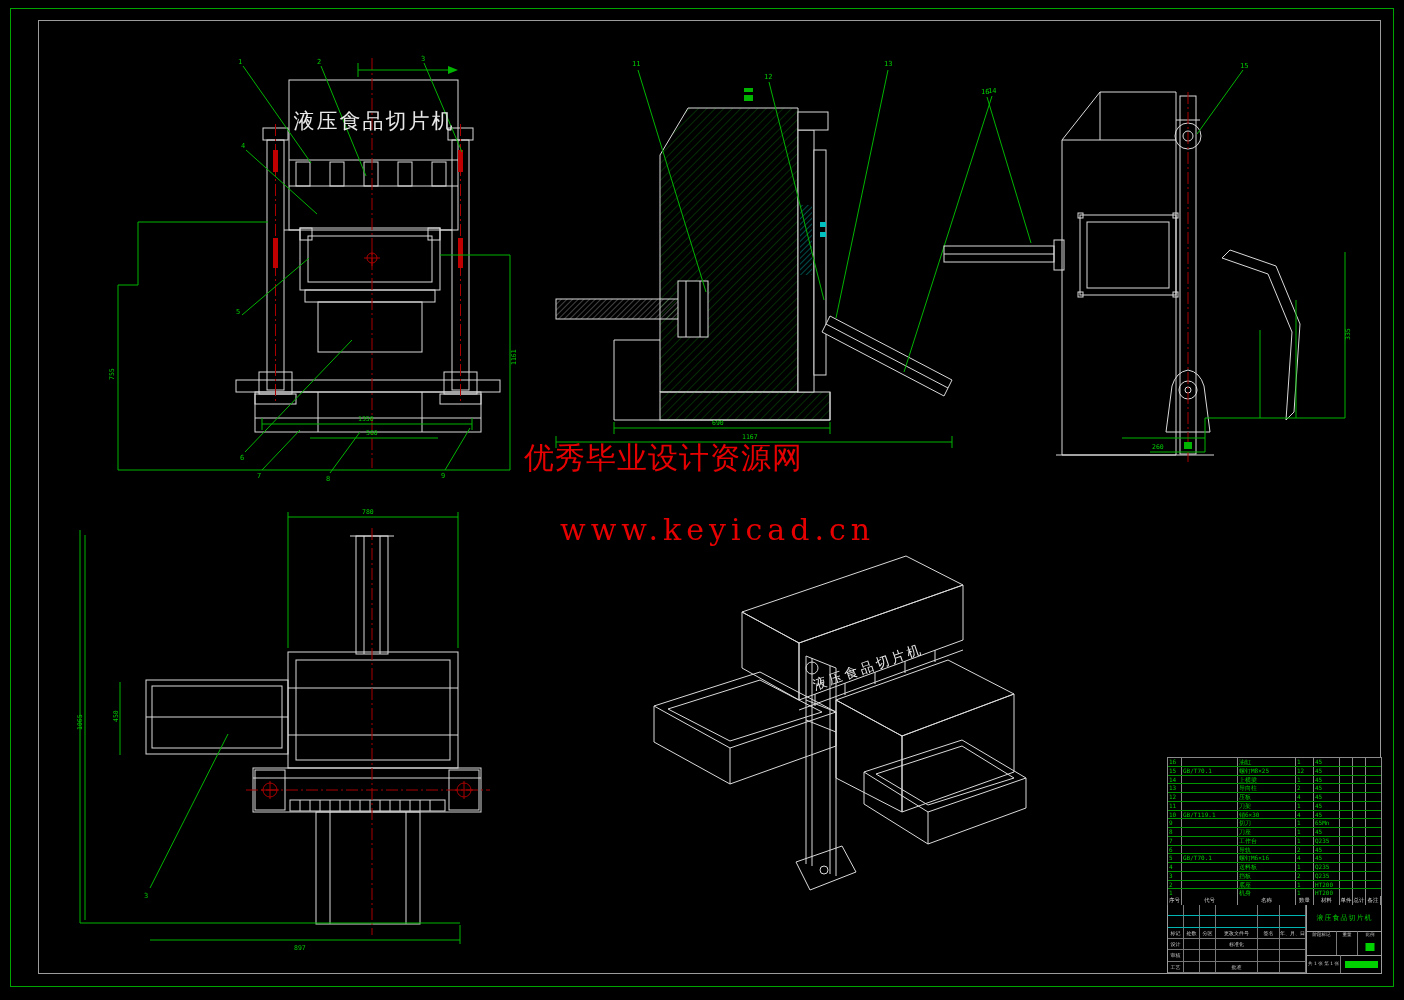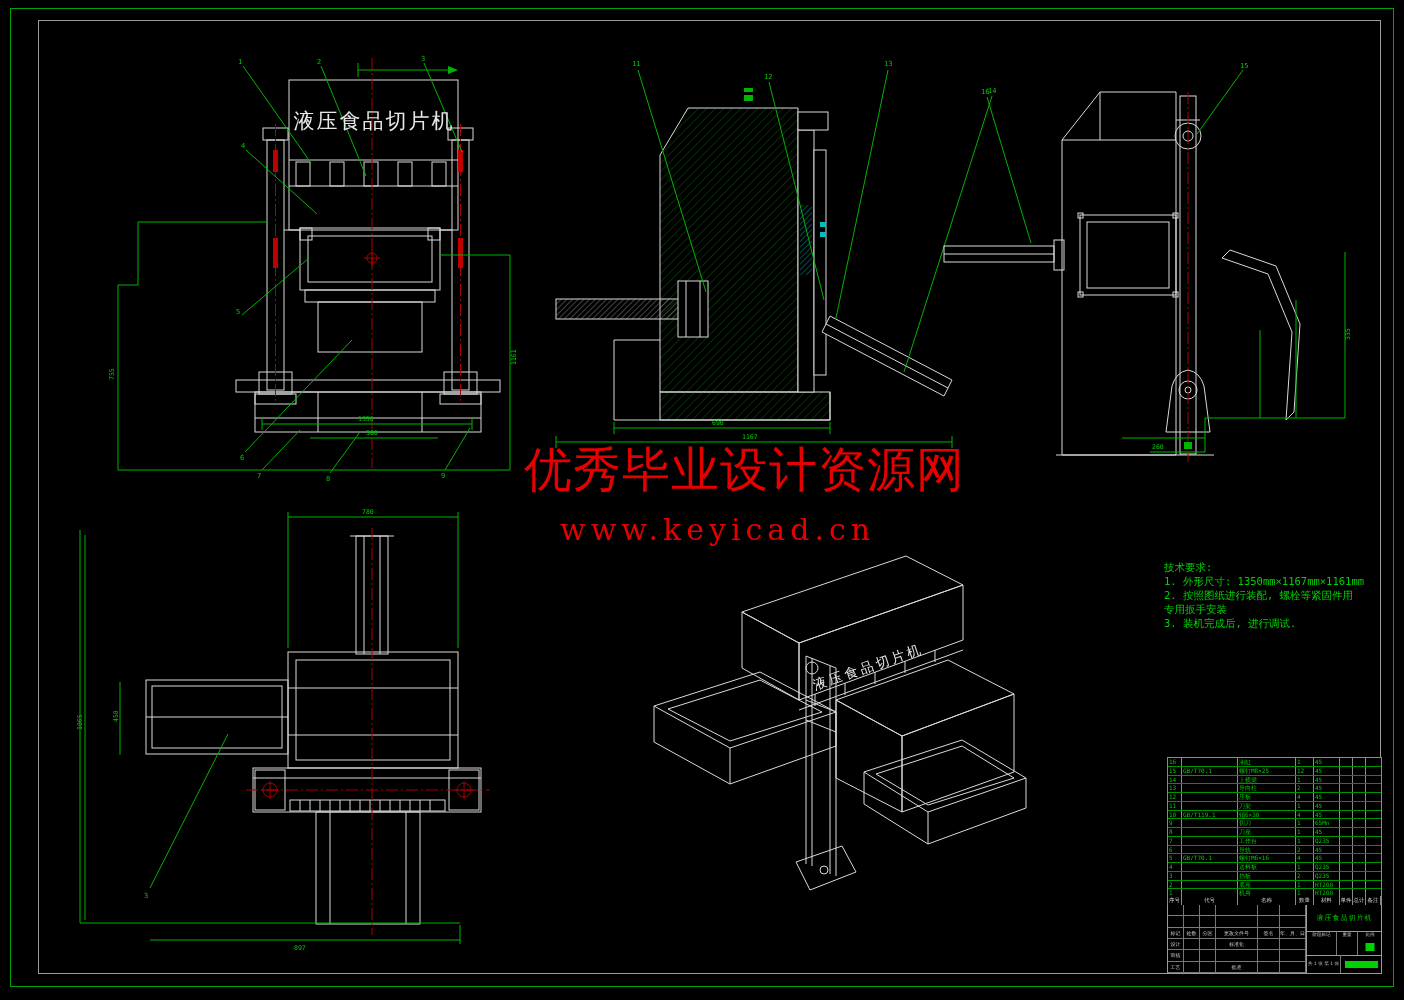--- a/index.html
+++ b/index.html
@@ -4,21 +4,21 @@
 <style>
   html,body{margin:0;padding:0;background:#000;}
   #sheet{position:relative;width:1404px;height:1000px;background:#000;overflow:hidden;
          font-family:"DejaVu Sans","Liberation Sans",sans-serif;}
   .abs{position:absolute;}
   
   #outer-frame{left:10px;top:8px;width:1382px;height:977px;border:1px solid #00a400;}
   #inner-frame{left:38px;top:20px;width:1341px;height:952px;border:1px solid #9c9c9c;}
   
   .wm{color:#e60000;font-family:"DejaVu Serif","Liberation Serif",serif;white-space:nowrap;z-index:30;}
-  #wm1{left:524px;top:438px;font-size:48px;letter-spacing:1px;}
+  #wm1{left:524px;top:438px;font-size:30px;letter-spacing:1px;}
   #wm2{left:560px;top:512px;font-size:30px;letter-spacing:5px;}
   
   #techreq{left:1164px;top:560px;width:235px;z-index:5;color:#00d200;
            font-family:"DejaVu Sans Mono","Liberation Mono",monospace;
            font-size:10.5px;line-height:14px;}
   
   #parts-table{left:1167px;top:757px;width:213px;height:139px;border:1px solid #8a8a8a;
                display:flex;flex-direction:column;z-index:6;background:#000;}
   .pt-row{flex:1;display:grid;grid-template-columns:14px 56px 58px 18px 26px 13px 13px 1fr;
           border-top:1px solid #009600;min-height:0;}
@@ -357,27 +357,20 @@
       <line x1="1026" y1="778" x2="1026" y2="808"></line>
       <line x1="864" y1="804" x2="928" y2="844"></line>
       <line x1="928" y1="844" x2="1026" y2="808"></line>
       <text x="815" y="690" transform="rotate(-19 815 690)" fill="#e8e8e8" font-size="13.5" letter-spacing="3" stroke="none">液压食品切片机</text>
     </g>
   </svg>
 
   <div id="wm1" class="abs wm">优秀毕业设计资源网</div>
   <div id="wm2" class="abs wm">www.keyicad.cn</div>
 
-  <div id="techreq" class="abs">
-    <div>技术要求:</div>
-    <div>1. 外形尺寸: 1350mm×1167mm×1161mm</div>
-    <div>2. 按照图纸进行装配, 螺栓等紧固件用</div>
-    <div>专用扳手安装</div>
-    <div>3. 装机完成后, 进行调试.</div>
-  </div>
 
   <div id="parts-table" class="abs">
       <div class="pt-row">
         <div class="pt-cell">16</div>
         <div class="pt-cell"></div>
         <div class="pt-cell">油缸</div>
         <div class="pt-cell">1</div>
         <div class="pt-cell">45</div>
         <div class="pt-cell"></div>
         <div class="pt-cell"></div>

